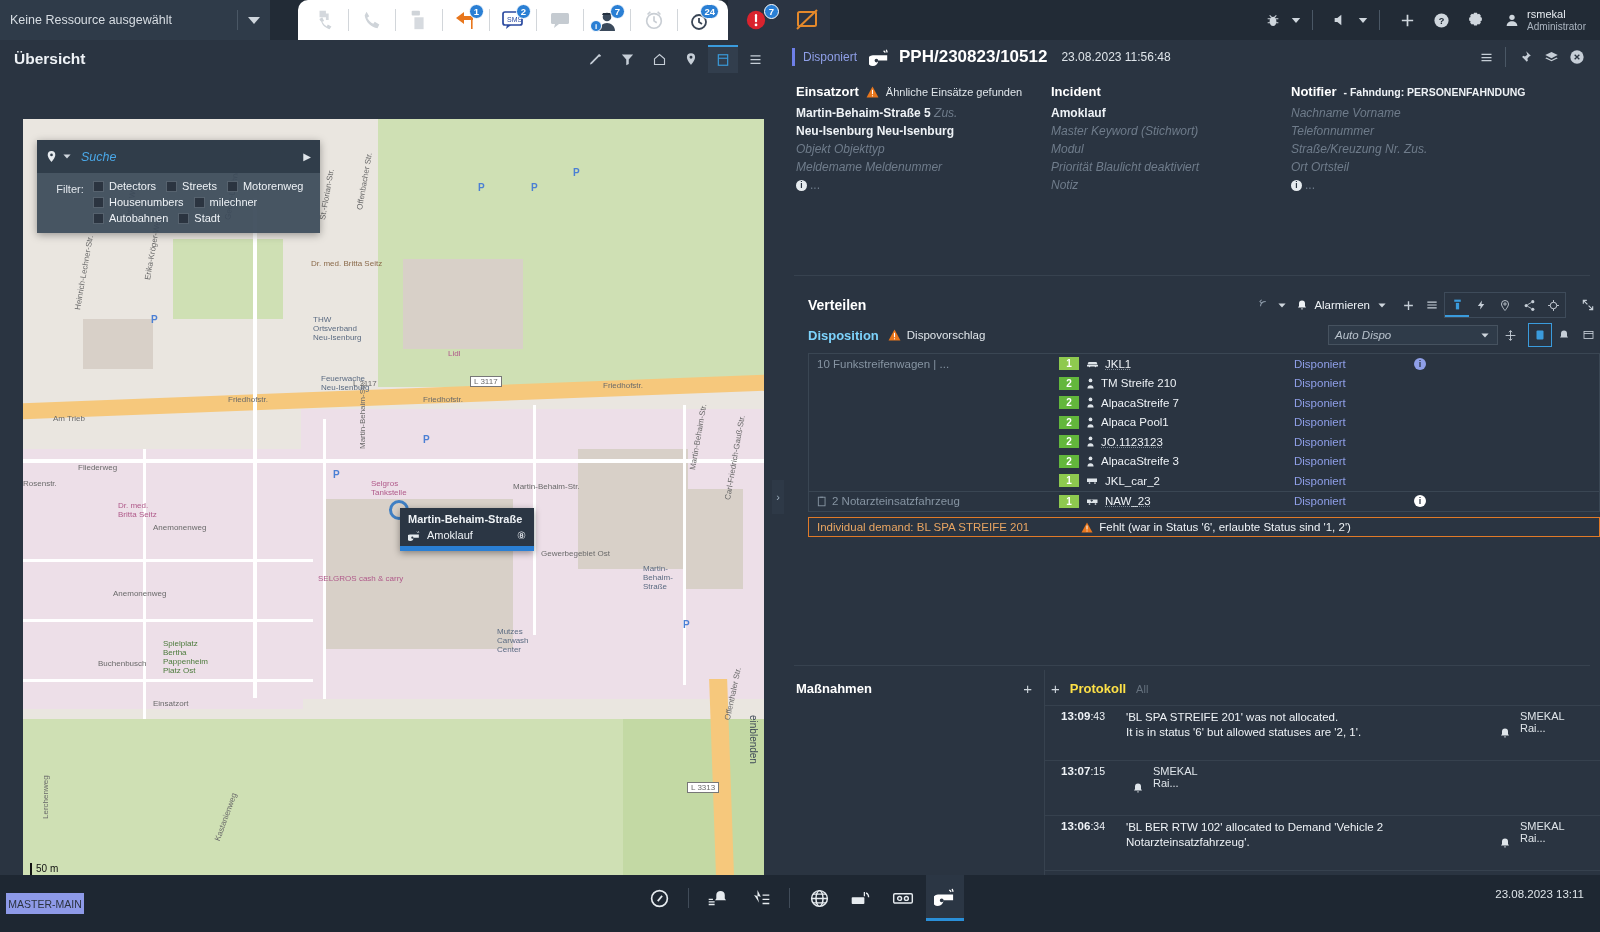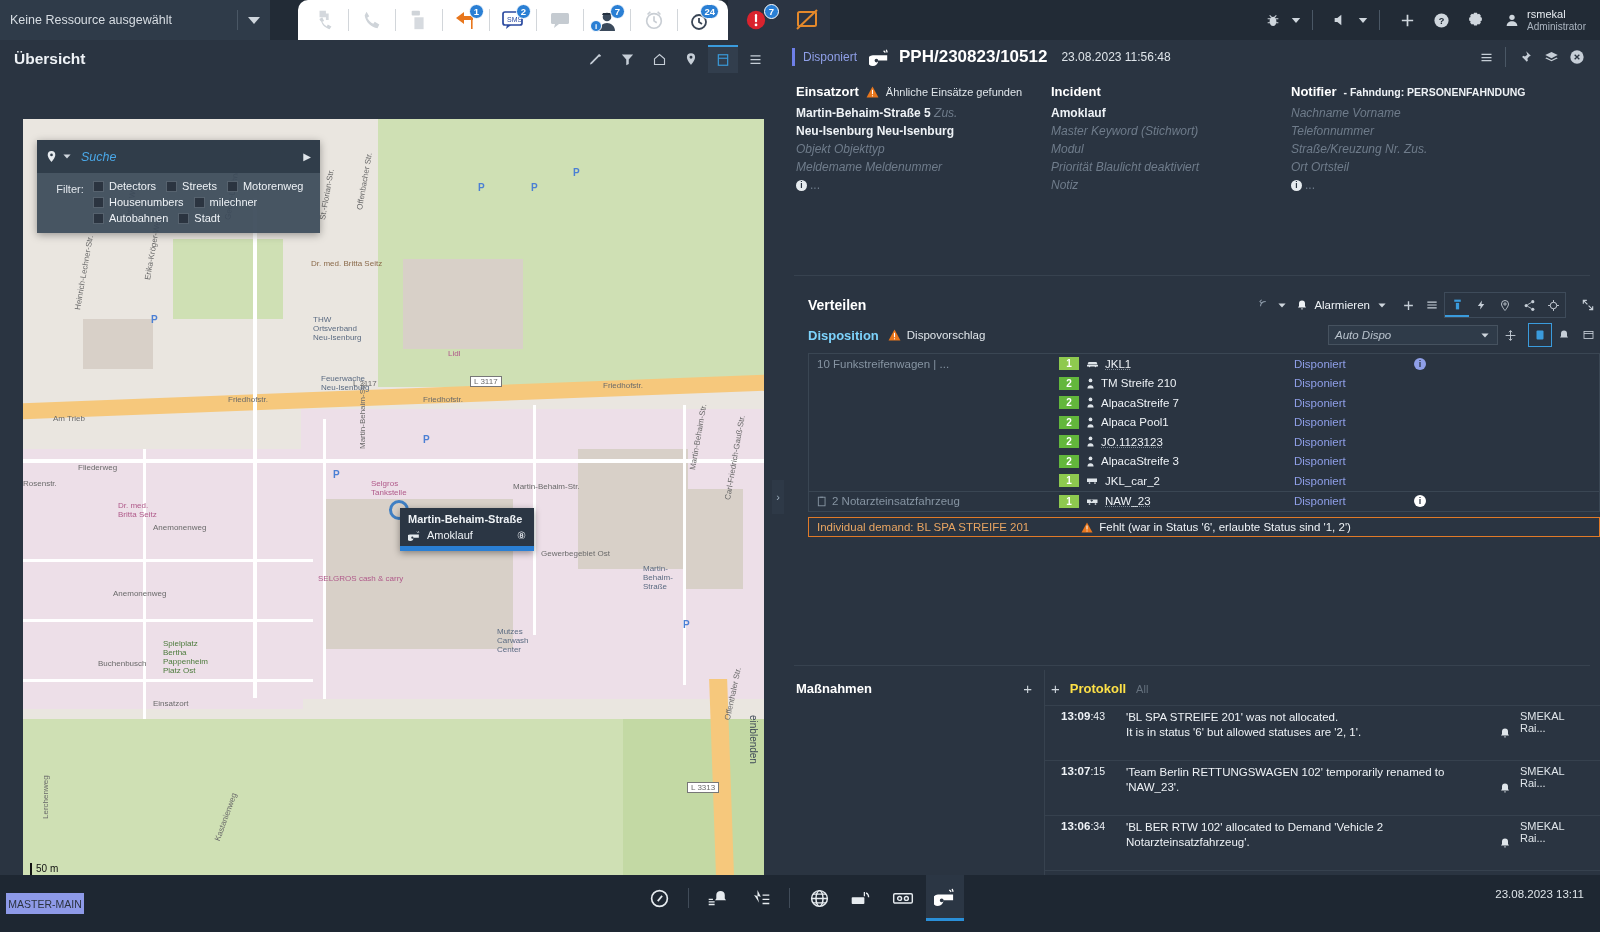--- a/index.html
+++ b/index.html
@@ -873,22 +873,20 @@
               <svg width="12" height="13" viewBox="0 0 24 24" fill="#dfe5ea">
                 <path d="M12 2a6 6 0 0 0-6 6v5l-2 3h16l-2-3V8a6 6 0 0 0-6-6z"></path>
                 <path d="M10 18a2 2 0 0 0 4 0z"></path>
               </svg>
             </div>
           <div class="usr">SMEKAL Rai...</div>
         </div>
 
         <div class="prow">
           <div class="tm"><b>13:07</b><span>:15</span></div>
-          <div class="msg" style="white-space:pre-line">'Team Berlin RETTUNGSWAGEN 102' temporarily renamed to
-'NAW_23'.</div>
           <div class="bic">
               <svg width="12" height="13" viewBox="0 0 24 24" fill="#dfe5ea">
                 <path d="M12 2a6 6 0 0 0-6 6v5l-2 3h16l-2-3V8a6 6 0 0 0-6-6z"></path>
                 <path d="M10 18a2 2 0 0 0 4 0z"></path>
               </svg>
             </div>
           <div class="usr">SMEKAL Rai...</div>
         </div>
 
         <div class="prow">

